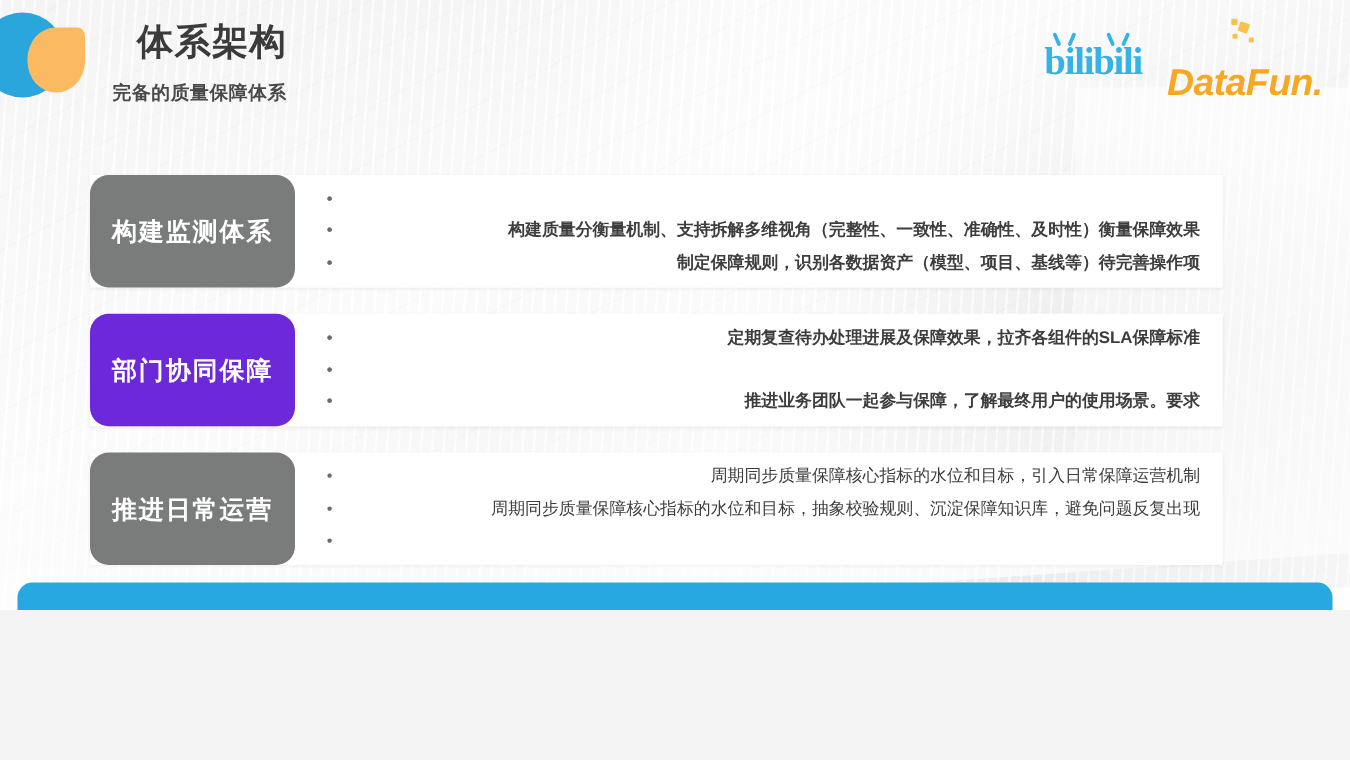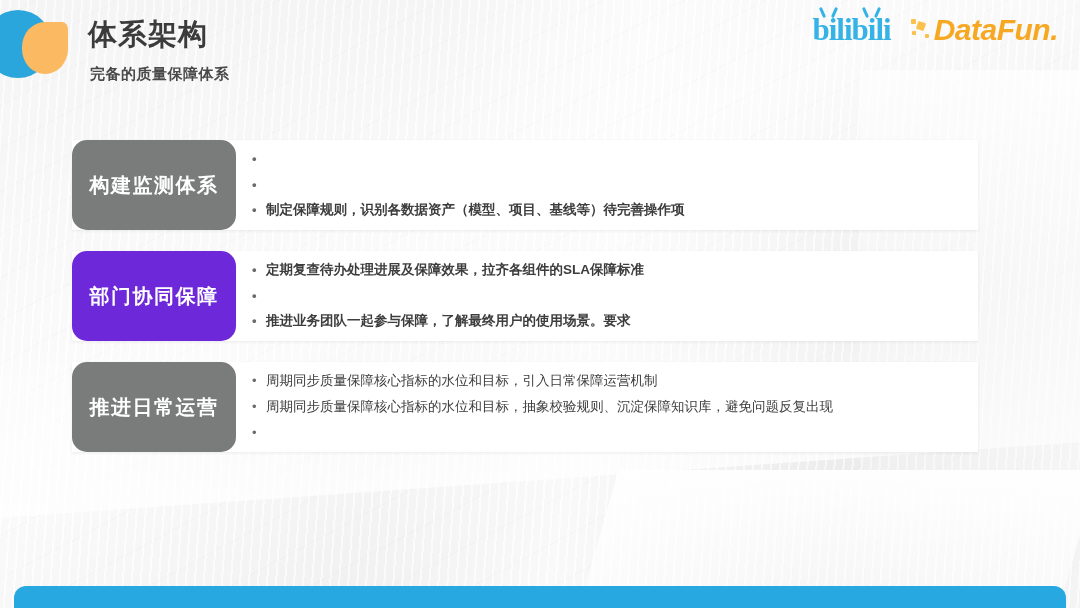--- a/index.html
+++ b/index.html
@@ -10,25 +10,26 @@
     width: 1080px;
     height: 608px;
     overflow: hidden;
     font-family: "Liberation Sans", "DejaVu Sans", sans-serif;
     background: #f4f4f4;
   }
 
   .slide {
     position: relative;
     width: 1080px;
-    height: 608px;
+    height: 488px;
     overflow: hidden;
     background:
       linear-gradient(155deg, rgba(255,255,255,0.0) 0%, rgba(255,255,255,0.85) 40%, rgba(255,255,255,0.0) 70%),
       linear-gradient(100deg, #f7f7f7 0%, #f2f2f2 38%, #fbfbfb 55%, #eeeeee 78%, #f6f6f6 100%);
+    text-align: right;
   }
 
   
   .bg-texture {
     position: absolute;
     inset: 0;
     background-image:
       repeating-linear-gradient(94deg, rgba(255,255,255,0.55) 0px, rgba(255,255,255,0.55) 2px, rgba(0,0,0,0.012) 2px, rgba(0,0,0,0.012) 9px),
       repeating-linear-gradient(-28deg, rgba(0,0,0,0.016) 0px, rgba(0,0,0,0.016) 1px, rgba(255,255,255,0) 1px, rgba(255,255,255,0) 38px);
     opacity: 0.9;
@@ -128,27 +129,28 @@
     border-radius: 2px;
   }
   .ear1 { left: 0px;  transform: rotate(-24deg); }
   .ear2 { left: 12px; transform: rotate(24deg); }
   .ear3 { left: 43px; transform: rotate(-24deg); }
   .ear4 { left: 55px; transform: rotate(24deg); }
 
   .datafun-logo {
     display: flex;
     align-items: center;
-    gap: 2px;
+    gap: 14px;
     font-size: 30px;
     font-weight: bold;
     font-style: italic;
     color: #f7a823;
     letter-spacing: -0.5px;
     line-height: 1;
+    flex-direction: column;
   }
   .datafun-spark {
     position: relative;
     width: 20px;
     height: 24px;
     margin-right: 1px;
   }
   .datafun-spark i {
     position: absolute;
     background: #fac14c;
@@ -272,20 +274,21 @@
     <div class="row">
       <div class="row-label label-gray">
         <span>构建监测体系</span>
       </div>
       <div class="row-body bold">
         <div class="bullet-line">
           <span class="bullet-dot">•</span>
         </div>
         <div class="bullet-line">
           <span class="bullet-dot">•</span>
+          <span class="bullet-text">构建质量分衡量机制、支持拆解多维视角（完整性、一致性、准确性、及时性）衡量保障效果</span>
         </div>
         <div class="bullet-line">
           <span class="bullet-dot">•</span>
           <span class="bullet-text">制定保障规则，识别各数据资产（模型、项目、基线等）待完善操作项</span>
         </div>
       </div>
     </div>
 
     <div class="row">
       <div class="row-label label-pink">

